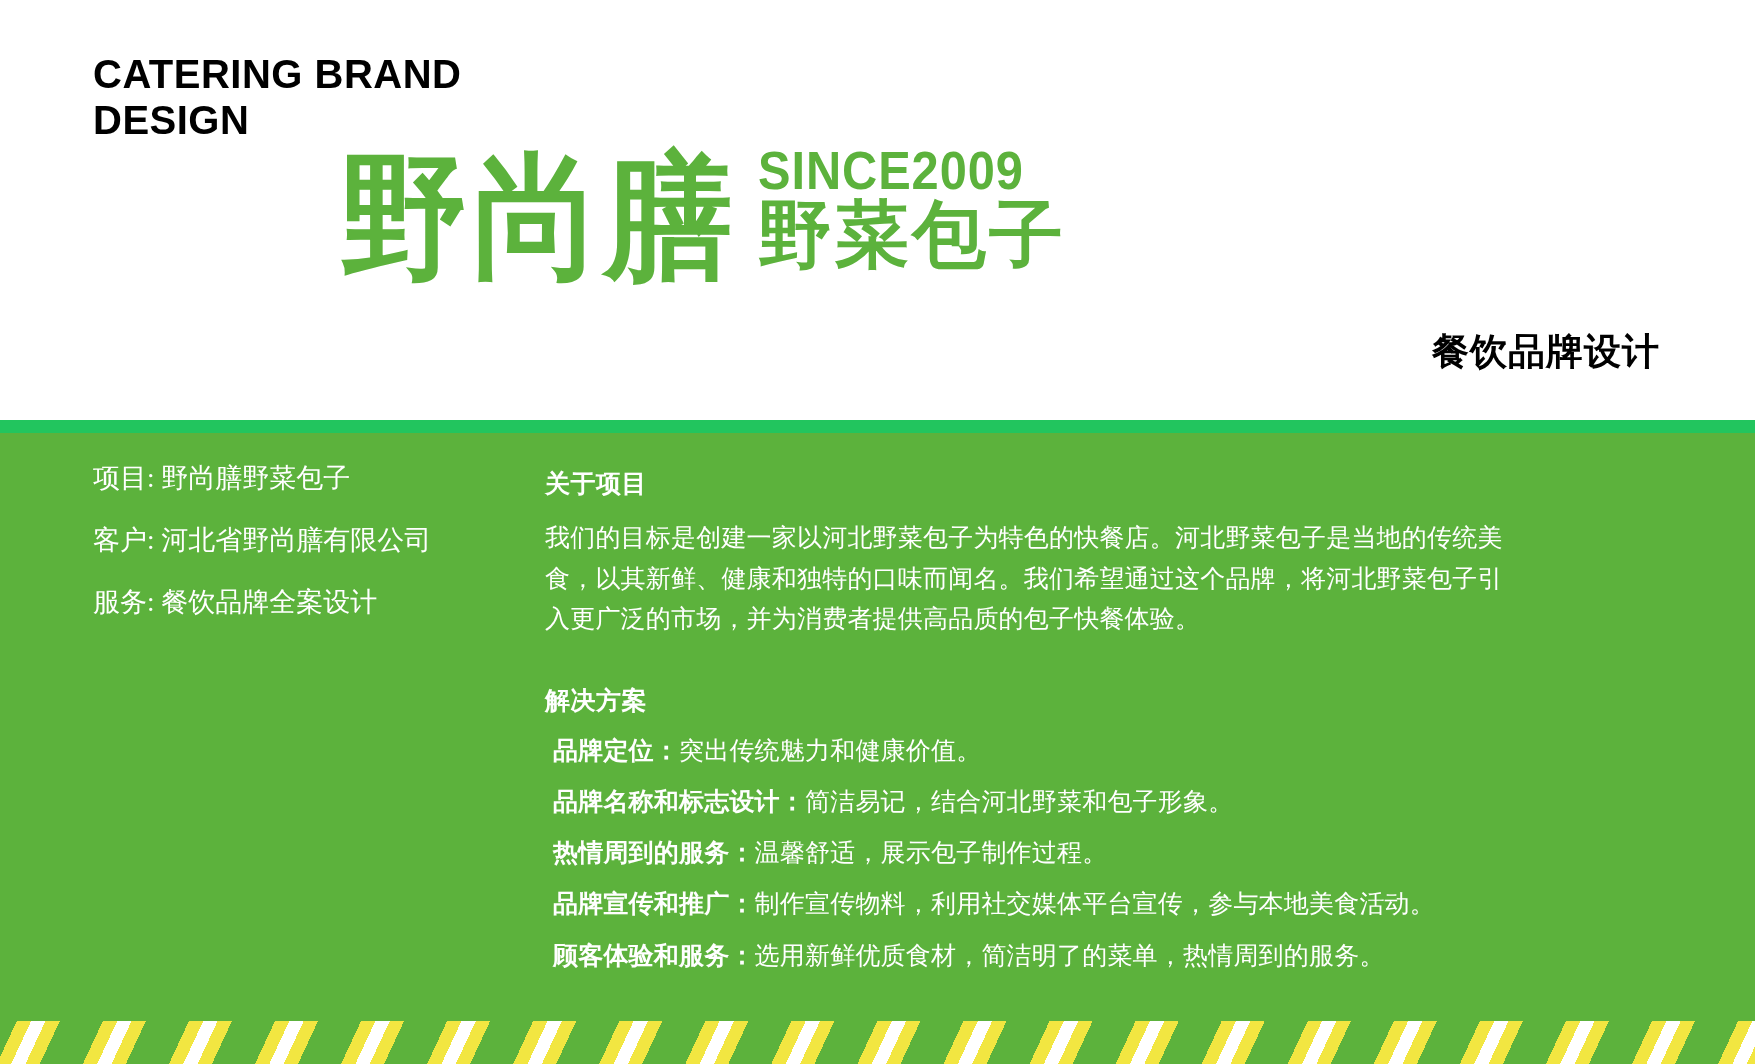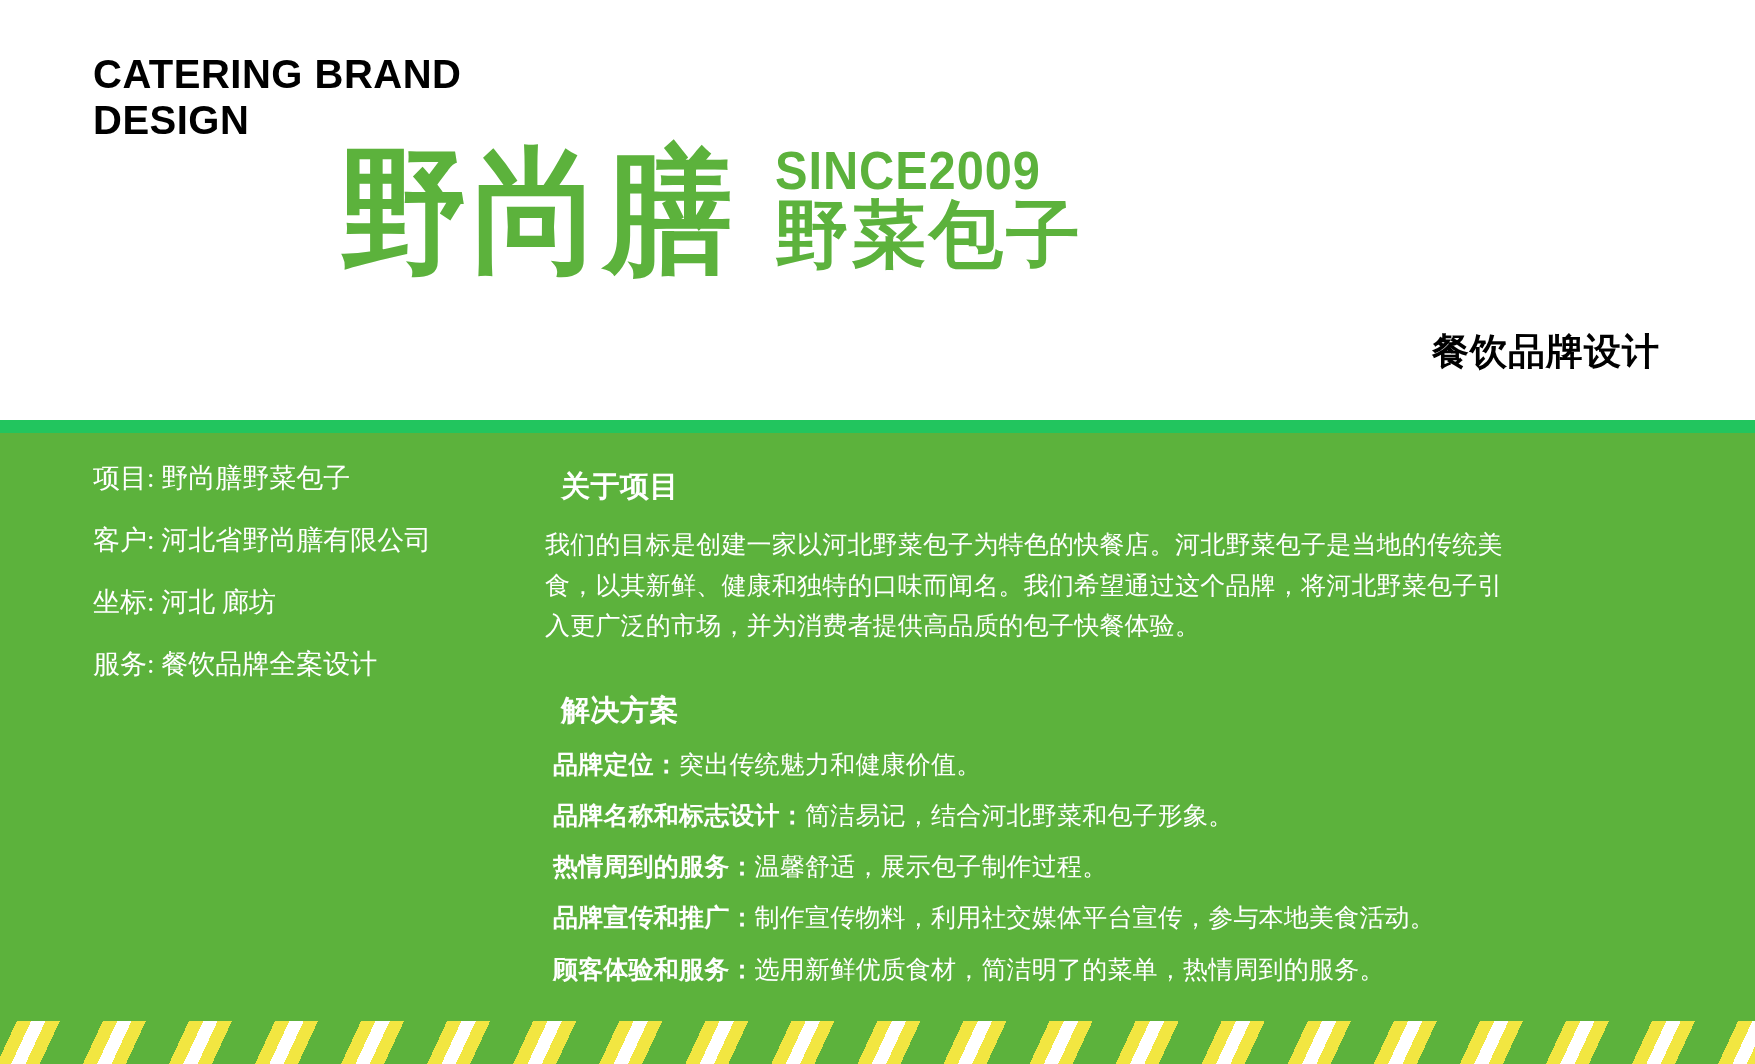--- a/index.html
+++ b/index.html
@@ -42,36 +42,36 @@
     color: #000000;
     white-space: pre-line;
     font-family: "Liberation Sans", "DejaVu Sans", sans-serif;
   }
 
   .logo-block {
     position: absolute;
     left: 340px;
     top: 138px;
     display: flex;
-    align-items: center;
+    align-items: flex-end;
   }
 
   .logo-main {
     font-family: "Liberation Sans", "DejaVu Sans", sans-serif;
     font-size: 128px;
     line-height: 1;
     font-weight: 700;
     color: #5cb23c;
     letter-spacing: 4px;
     transform: scaleY(1.06);
     transform-origin: left top;
   }
 
   .logo-side {
-    margin-left: 39px;
+    margin-left: 22px;
     padding-top: 6px;
     display: flex;
     flex-direction: column;
     align-items: flex-start;
   }
 
   .logo-since {
     font-family: "Liberation Sans", "DejaVu Sans", sans-serif;
     font-size: 53px;
     line-height: 1;
@@ -140,24 +140,24 @@
     white-space: nowrap;
   }
 
   .col-right {
     flex: 1;
     padding: 24px 110px 0 0;
     box-sizing: border-box;
   }
 
   .section-heading {
-    font-size: 29px;
-    font-weight: 700;
-    color: #ffffff;
-    margin: 10px 0 18px 16px;
+    font-size: 25px;
+    font-weight: 700;
+    color: #ffffff;
+    margin: 10px 0 18px 0;
     letter-spacing: 0.5px;
   }
 
   .section-heading.second {
     margin-top: 44px;
   }
 
   .about-text {
     font-size: 25px;
     line-height: 1.62;
@@ -230,21 +230,20 @@
 
     <div class="header-tagline">餐饮品牌设计</div>
   </div>
 
   <div class="panel">
     <div class="panel-inner">
 
       <div class="col-left">
         <div class="meta-line">项目: 野尚膳野菜包子</div>
         <div class="meta-line">客户: 河北省野尚膳有限公司</div>
-        <div class="meta-line">坐标: 河北 廊坊</div>
         <div class="meta-line">服务: 餐饮品牌全案设计</div>
       </div>
 
       <div class="col-right">
 
         <div class="section-heading">关于项目</div>
 
         <div class="about-text">我们的目标是创建一家以河北野菜包子为特色的快餐店。河北野菜包子是当地的传统美食，以其新鲜、健康和独特的口味而闻名。我们希望通过这个品牌，将河北野菜包子引入更广泛的市场，并为消费者提供高品质的包子快餐体验。</div>
 
         <div class="section-heading second">解决方案</div>

